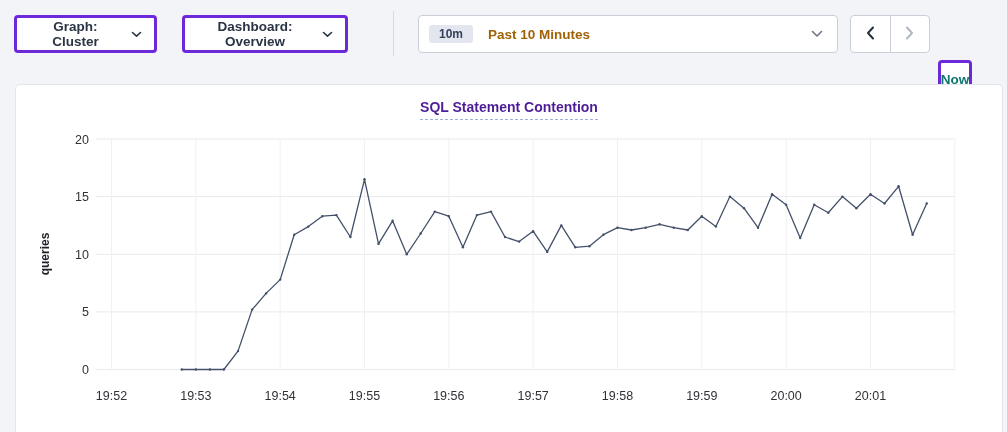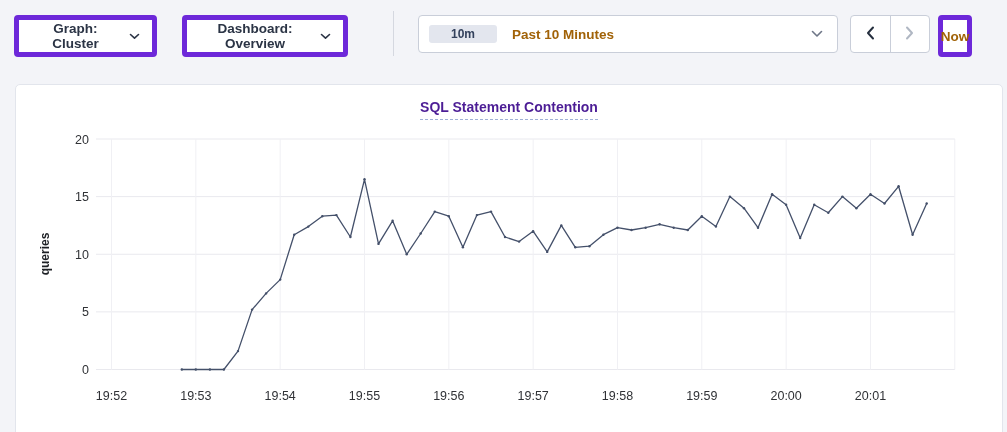--- a/index.html
+++ b/index.html
@@ -4,51 +4,51 @@
 <style>
   html,body{margin:0;padding:0;}
   body{
     width:1007px;height:432px;overflow:hidden;position:relative;
     background:#f3f4f8;
     font-family:"Liberation Sans","DejaVu Sans",sans-serif;
     color:#2b3445;
   }
   .btn{
     position:absolute;top:15px;height:38px;box-sizing:border-box;
-    background:#fff;border:5px solid #6d28d9;border-radius:4px;
+    background:#fff;border:3px solid #6d28d9;border-radius:4px;
     display:flex;align-items:center;justify-content:center;
     font-family:inherit;font-size:13.5px;font-weight:600;color:#2b3445;
     cursor:pointer;padding:16px 12px;
   }
   #btn-graph{left:14px;width:143px;}
   #btn-dashboard{left:182px;width:166px;}
   .btn .chev{margin-left:9px;display:inline-flex;}
   .tb-divider{position:absolute;left:393px;top:11px;width:1px;height:45px;background:#d5d8e0;}
   .time-picker{
     position:absolute;left:418px;top:15px;width:420px;height:38px;box-sizing:border-box;
     background:#fff;border:1px solid #c9ced9;border-radius:4px;
     display:flex;align-items:center;cursor:pointer;
   }
   .tw-badge{
     margin-left:10px;background:#e3e6ee;border-radius:3px;
-    font-size:12px;font-weight:700;color:#33415c;padding:3px 22px;line-height:1;
+    font-size:12px;font-weight:700;color:#33415c;padding:3px 10px;line-height:1;
   }
   .tw-label{margin-left:15px;font-size:13.5px;font-weight:600;color:#a16207;}
   .tp-chev{margin-left:auto;margin-right:14px;display:inline-flex;}
   .seg{
     position:absolute;left:850px;top:15px;width:80px;height:38px;box-sizing:border-box;
     background:#fff;border:1px solid #c9ced9;border-radius:4px;display:flex;overflow:hidden;
   }
   .seg button{
     flex:1;background:transparent;border:none;display:flex;align-items:center;justify-content:center;
     cursor:pointer;padding:0;
   }
   .seg button:first-child{border-right:1px solid #c9ced9;}
   #btn-now{
-    left:938px;width:34px;font-weight:600;color:#a16207;cursor:default;
+    left:938px;width:34px;font-weight:600;color:#0f766e;cursor:default;margin-top:45px;
   }
   .card{
     position:absolute;left:15px;top:84px;width:988px;height:360px;box-sizing:border-box;
     background:#fff;border:1px solid #e2e5ec;border-radius:5px;
   }
   .title-row{position:absolute;left:0;right:0;top:13px;text-align:center;}
   .chart-title{
     display:inline-block;font-size:14px;font-weight:700;color:#4c1d95;
     border-bottom:1px dashed #9fb0d6;padding-bottom:4px;cursor:help;
   }

